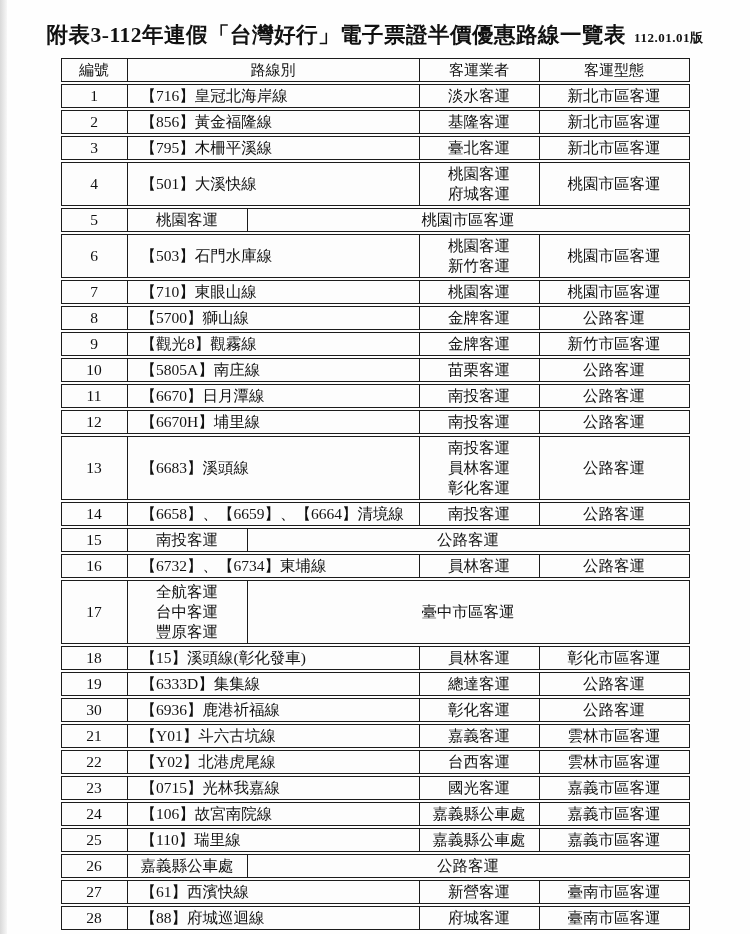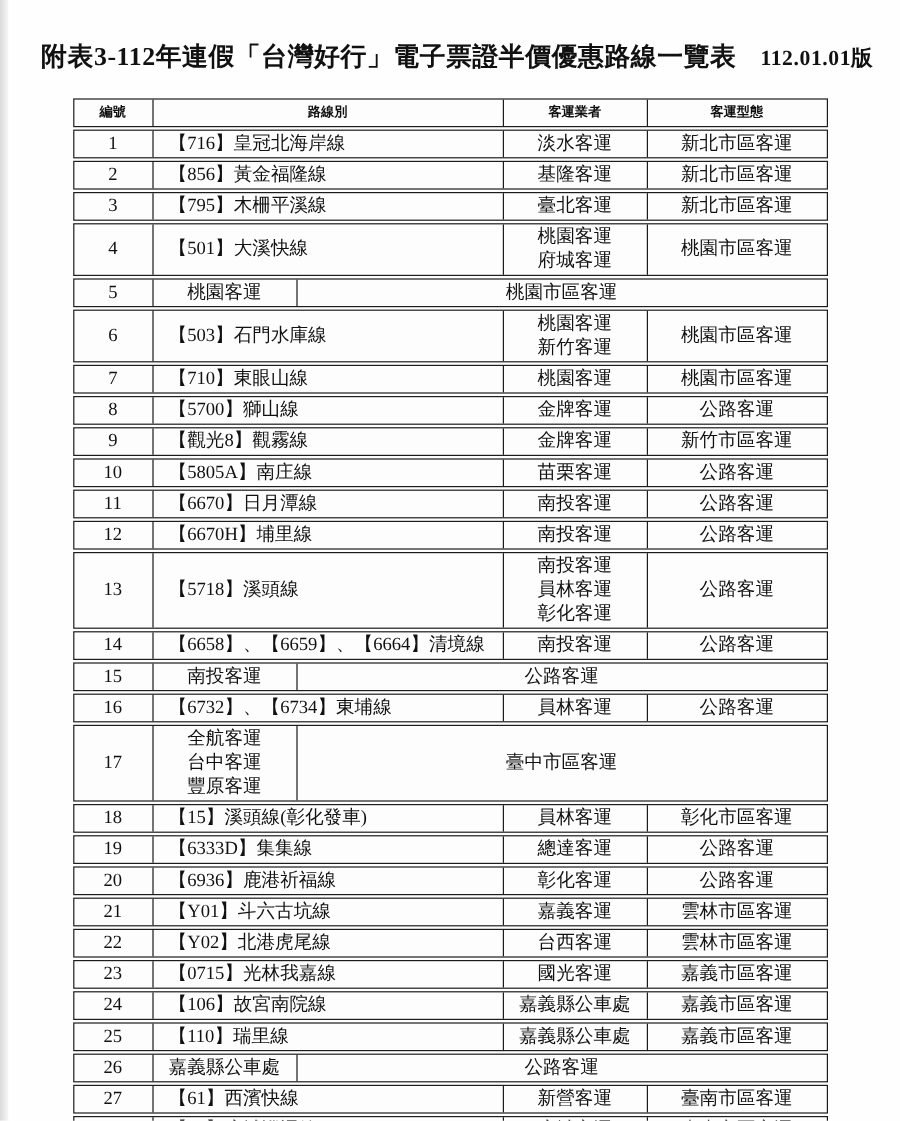--- a/index.html
+++ b/index.html
@@ -23,24 +23,24 @@
     align-items: baseline;
     justify-content: center;
     gap: 8px;
     margin: 20px 10px 9px 10px;
     white-space: nowrap;
   }
   .doc-title {
     font-size: 21.5px;
     font-weight: bold;
     letter-spacing: 0.5px;
-    margin: 12px;
+    margin: 0;
   }
   .doc-version {
-    font-size: 18px;
+    font-size: 13px;
     font-weight: bold;
     letter-spacing: 0.5px;
   }
   .routes-table {
     width: 629px;
     margin: 0 auto;
   }
   .t-row {
     display: flex;
     align-items: stretch;
@@ -60,25 +60,24 @@
     min-height: 21px;
     border-right: 1.5px solid #1c1c1c;
     box-sizing: border-box;
   }
   .cell:last-child { border-right: none; }
   .c-no    { width: 66px; }
   .c-route { width: 292px; align-items: flex-start; text-align: right; padding-left: 13px; }
   .c-op    { width: 120px; }
   .c-type  { flex: 1; }
   .header-row .cell {
-    font-size: 11px;
+    font-size: 15px;
     align-items: center;
     text-align: center;
     padding-left: 0;
-    font-weight: bold;
   }
   .op-line { display: block; }
 </style>
 </head>
 <body>
 
 <div class="scan-edge"></div>
 
 <div class="title-row">
   <h1 class="doc-title">附表3-112年連假「台灣好行」電子票證半價優惠路線一覽表</h1>
@@ -185,21 +184,21 @@
       <div class="t-row">
         <div class="cell c-no">12</div>
         <div class="cell c-route">【6670H】埔里線</div>
         <div class="cell c-op">
           <span class="op-line">南投客運</span>
         </div>
         <div class="cell c-type">公路客運</div>
       </div>
       <div class="t-row">
         <div class="cell c-no">13</div>
-        <div class="cell c-route">【5718】溪頭線</div>
+        <div class="cell c-route">【6683】溪頭線</div>
         <div class="cell c-op">
           <span class="op-line">南投客運</span>
           <span class="op-line">員林客運</span>
           <span class="op-line">彰化客運</span>
         </div>
         <div class="cell c-type">公路客運</div>
       </div>
       <div class="t-row">
         <div class="cell c-no">14</div>
         <div class="cell c-route">【6658】、【6659】、【6664】清境線</div>
@@ -242,21 +241,21 @@
       </div>
       <div class="t-row">
         <div class="cell c-no">19</div>
         <div class="cell c-route">【6333D】集集線</div>
         <div class="cell c-op">
           <span class="op-line">總達客運</span>
         </div>
         <div class="cell c-type">公路客運</div>
       </div>
       <div class="t-row">
-        <div class="cell c-no">20</div>
+        <div class="cell c-no">30</div>
         <div class="cell c-route">【6936】鹿港祈福線</div>
         <div class="cell c-op">
           <span class="op-line">彰化客運</span>
         </div>
         <div class="cell c-type">公路客運</div>
       </div>
       <div class="t-row">
         <div class="cell c-no">21</div>
         <div class="cell c-route">【Y01】斗六古坑線</div>
         <div class="cell c-op">

